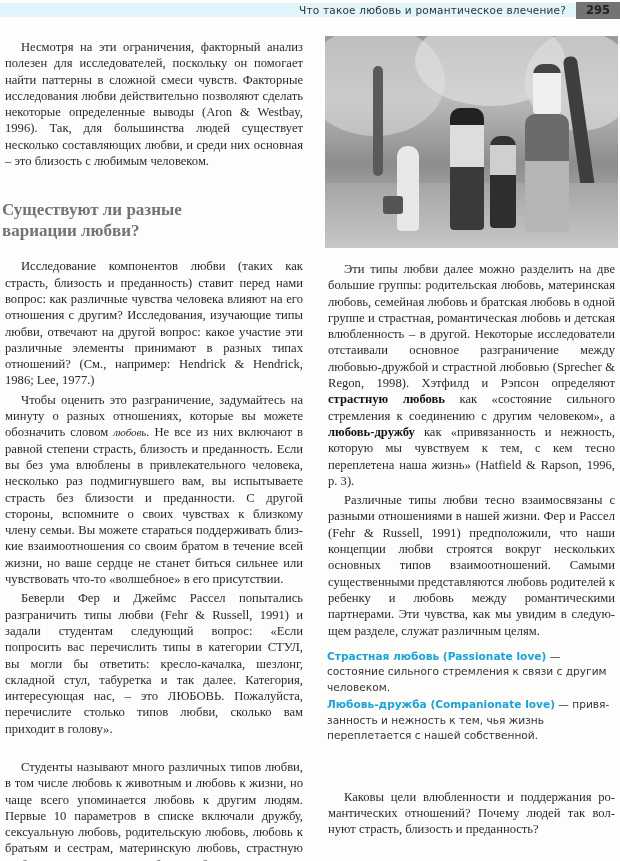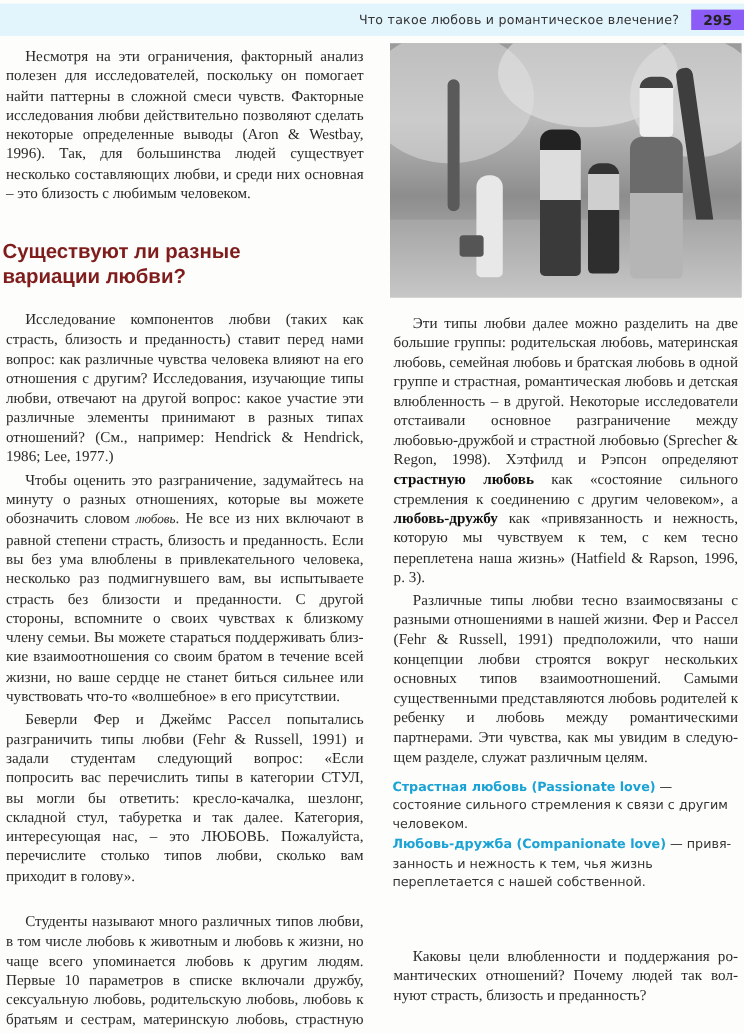--- a/index.html
+++ b/index.html
@@ -4,50 +4,50 @@
 <style>
   html, body { margin: 0; padding: 0; }
   body {
     width: 620px; height: 861px; overflow: hidden;
     background: #fdfdfb;
     font-family: "Liberation Serif", "DejaVu Serif", serif;
     color: #2a2a2a;
     position: relative;
   }
   .header {
-    position: absolute; left: 0; top: 3px; width: 620px; height: 27px;
+    position: absolute; left: 0; top: 3px; width: 620px; height: 14px;
     background: #e3f5fc;
     display: flex; justify-content: flex-end; align-items: center;
   }
   .header .running {
     font-family: "DejaVu Sans", sans-serif;
     font-size: 10.5px; color: #333; letter-spacing: 0.2px;
     margin-right: 10px;
   }
   .header .pageno {
-    background: #8b5cf6; height: 17px; width: 44px;
+    background: #737373; height: 17px; width: 44px;
     display: flex; align-items: center; justify-content: center;
     font-family: "DejaVu Sans", sans-serif; font-weight: bold;
     font-size: 11.5px; color: #222;
   }
   .col {
     position: absolute; top: 36px;
   }
   .col-left { left: 2px; width: 304px; }
   .col-right { left: 325px; width: 293px; }
   p.body {
     margin: 3px;
     font-size: 12.6px; line-height: 16.3px;
     text-align: justify; text-indent: 16px;
     hyphens: manual;
   }
   h2.sect {
     margin: 0;
-    font-family: Liberation Sans, sans-serif; font-weight: bold;
-    font-size: 17px; line-height: 21px; color: #7f1d1d;
+    font-family: Liberation Serif, serif; font-weight: bold;
+    font-size: 17px; line-height: 21px; color: #737373;
   }
   .photo {
     width: 293px; height: 212px; position: relative; overflow: hidden;
     background: linear-gradient(180deg, #9a9a9a 0%, #b9b9b9 30%, #8d8d8d 60%, #a8a8a8 80%, #c4c4c4 100%);
   }
   .photo .bg-blob { position: absolute; border-radius: 50%; background: #d7d7d7; opacity: .6; }
   .photo .trunk { position: absolute; background: #3e3e3e; border-radius: 6px; }
   .photo .grass { position: absolute; left: 0; bottom: 0; width: 100%; height: 65px; background: linear-gradient(180deg,#a5a5a5,#c7c7c7); }
   .photo .fig { position: absolute; border-radius: 10px 10px 4px 4px; }
   .gloss {

